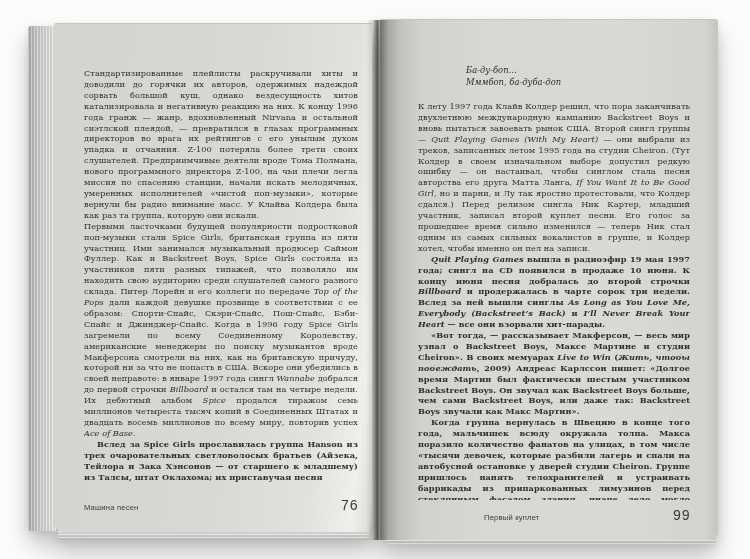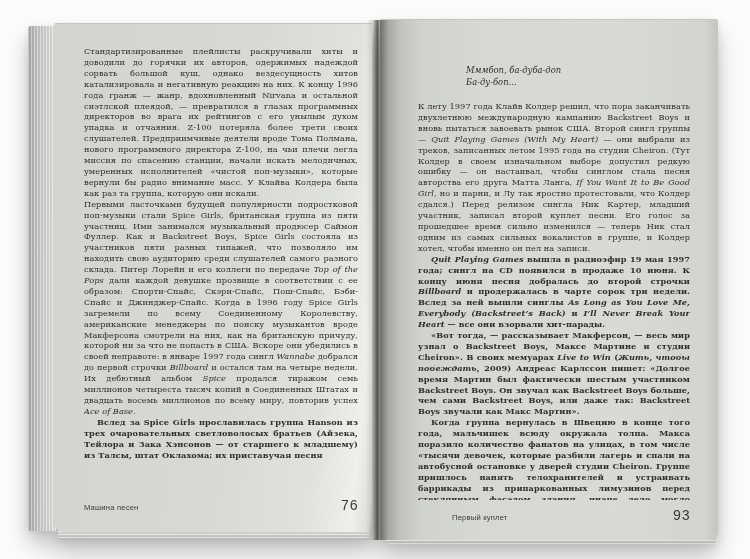--- a/index.html
+++ b/index.html
@@ -49,21 +49,21 @@
     background:linear-gradient(90deg,#82847f 0%,#a6a8a3 2.5%,#c1c3be 6%,#d0d2cd 12%,#d6d8d3 30%,#d8dad5 70%,#d2d4cf 96%,#c3c5c0 100%);
     border-radius:0 2px 8px 0;
     box-shadow:0 -1px 0 rgba(0,0,0,0.18);
   }
   .gutter{
     position:absolute;left:338px;top:8px;width:22px;height:520px;z-index:5;
     background:linear-gradient(90deg, rgba(20,20,18,0) 0%, rgba(20,20,18,0.12) 30%, rgba(20,20,18,0.55) 48%, rgba(20,20,18,0.65) 52%, rgba(20,20,18,0.18) 66%, rgba(20,20,18,0) 100%);
     pointer-events:none;
   }
   .page-inner{position:absolute;inset:0;}
-  .page-left .page-inner{padding:22px 14px 0 30px;}
+  .page-left .page-inner{padding:44px 14px 0 30px;}
   .page-right .page-inner{padding:44px 28px 0 38px;}
   .text-flow{overflow:hidden;}
   .page-left .text-flow{max-height:426px;}
   .page-right .text-flow{max-height:436px;}
   .para{
     margin:0;
     font-size:8.2px;line-height:10.9px;
     text-align:justify;
     color:#2f2e2b;
     letter-spacing:0.05px;
@@ -79,21 +79,21 @@
   .epigraph{
     font-style:italic;font-size:8.4px;line-height:12px;color:#2f2e2b;
     margin:0 0 13px 48px;
   }
   .footer{
     position:absolute;display:flex;justify-content:space-between;align-items:baseline;
     font-family:"Liberation Sans","DejaVu Sans",sans-serif;
     font-size:7.6px;color:#3a3a38;letter-spacing:0.2px;
   }
   .page-left .footer{left:30px;right:14px;bottom:18px;}
-  .page-right .footer{left:24px;right:28px;bottom:16px;padding-left:48px;}
+  .page-right .footer{left:56px;right:28px;bottom:16px;padding-left:48px;}
   .footer .num{font-family:Liberation Mono, monospace;font-size:14px;margin-left:28px;}
 </style>
 </head>
 <body>
 
 <div class="scene">
   <div class="book">
 
     <div class="edge-left"></div>
     <div class="edge-bottom-left"></div>
@@ -114,33 +114,33 @@
       <div class="footer">
         <span>Машина песен</span>
         <span class="num">76</span>
       </div>
     </div>
 
     <div class="page page-right">
       <div class="page-inner">
         <div class="text-flow">
           <div class="epigraph">
+            <div>Ба-ду-боп…</div>
             <div>Мммбоп, ба-дуба-доп</div>
-            <div>Ба-ду-боп…</div>
           </div>
           <div>
               <p class="para"><span>К лету 1997 года Клайв Колдер решил, что пора заканчивать двухлетнюю международную кампанию Backstreet Boys и вновь пытаться завоевать рынок США. Второй сингл группы — </span><em>Quit Playing Games (With My Heart)</em><span> — они выбрали из треков, записанных летом 1995 года на студии Cheiron. (Тут Колдер в своем изначальном выборе допустил редкую ошибку — он настаивал, чтобы синглом стала песня авторства его друга Матта Ланга, </span><em>If You Want It to Be Good Girl</em><span>, но и парни, и Лу так яростно протестовали, что Колдер сдался.) Перед релизом сингла Ник Картер, младший участник, записал второй куплет песни. Его голос за прошедшее время сильно изменился — теперь Ник стал одним из самых сильных вокалистов в группе, и Колдер хотел, чтобы именно он пел на записи.</span></p>
               <p class="para indent"><em>Quit Playing Games</em><span> вышла в радиоэфир 19 мая 1997 года; сингл на CD появился в продаже 10 июня. К концу июня песня добралась до второй строчки </span><em>Billboard</em><span> и продержалась в чарте сорок три недели. Вслед за ней вышли синглы </span><em>As Long as You Love Me, Everybody (Backstreet’s Back)</em><span> и </span><em>I’ll Never Break Your Heart</em><span> — все они взорвали хит-парады.</span></p>
               <p class="para indent"><span>«Вот тогда, — рассказывает Макферсон, — весь мир узнал о Backstreet Boys, Максе Мартине и студии Cheiron». В своих мемуарах </span><em>Live to Win</em><span> (</span><em>Жить, чтобы побеждать</em><span>, 2009) Андреас Карлссон пишет: «Долгое время Мартин был фактически шестым участником Backstreet Boys. Он звучал как Backstreet Boys больше, чем сами Backstreet Boys, или даже так: Backstreet Boys звучали как Макс Мартин».</span></p>
               <p class="para indent"><span>Когда группа вернулась в Швецию в конце того года, мальчишек всюду окружала толпа. Макса поразило количество фанатов на улицах, в том числе «тысячи девочек, которые разбили лагерь и спали на автобусной остановке у дверей студии Cheiron. Группе пришлось нанять телохранителей и устраивать баррикады из припаркованных лимузинов перед стеклянным фасадом здания, иначе дело могло принять дурной оборот».</span></p>
               <p class="para indent"><span>Несмотря на громкий мировой успех, миллионы проданных дисков и полные залы зрителей, группа зарабатывала совсем немного. Перлман забрал свою долю — как он утверждал, три миллиона, которые он вложил в создание группы, ее обучение, проживание, питание, одежду, аксессуары, уход за лицом и волосами,</span></p>
             </div>
         </div>
       </div>
       <div class="footer">
         <span>Первый куплет</span>
-        <span class="num">93</span>
+        <span class="num">99</span>
       </div>
     </div>
 
     <div class="gutter"></div>
   </div>
 </div>
 
 </body></html>

